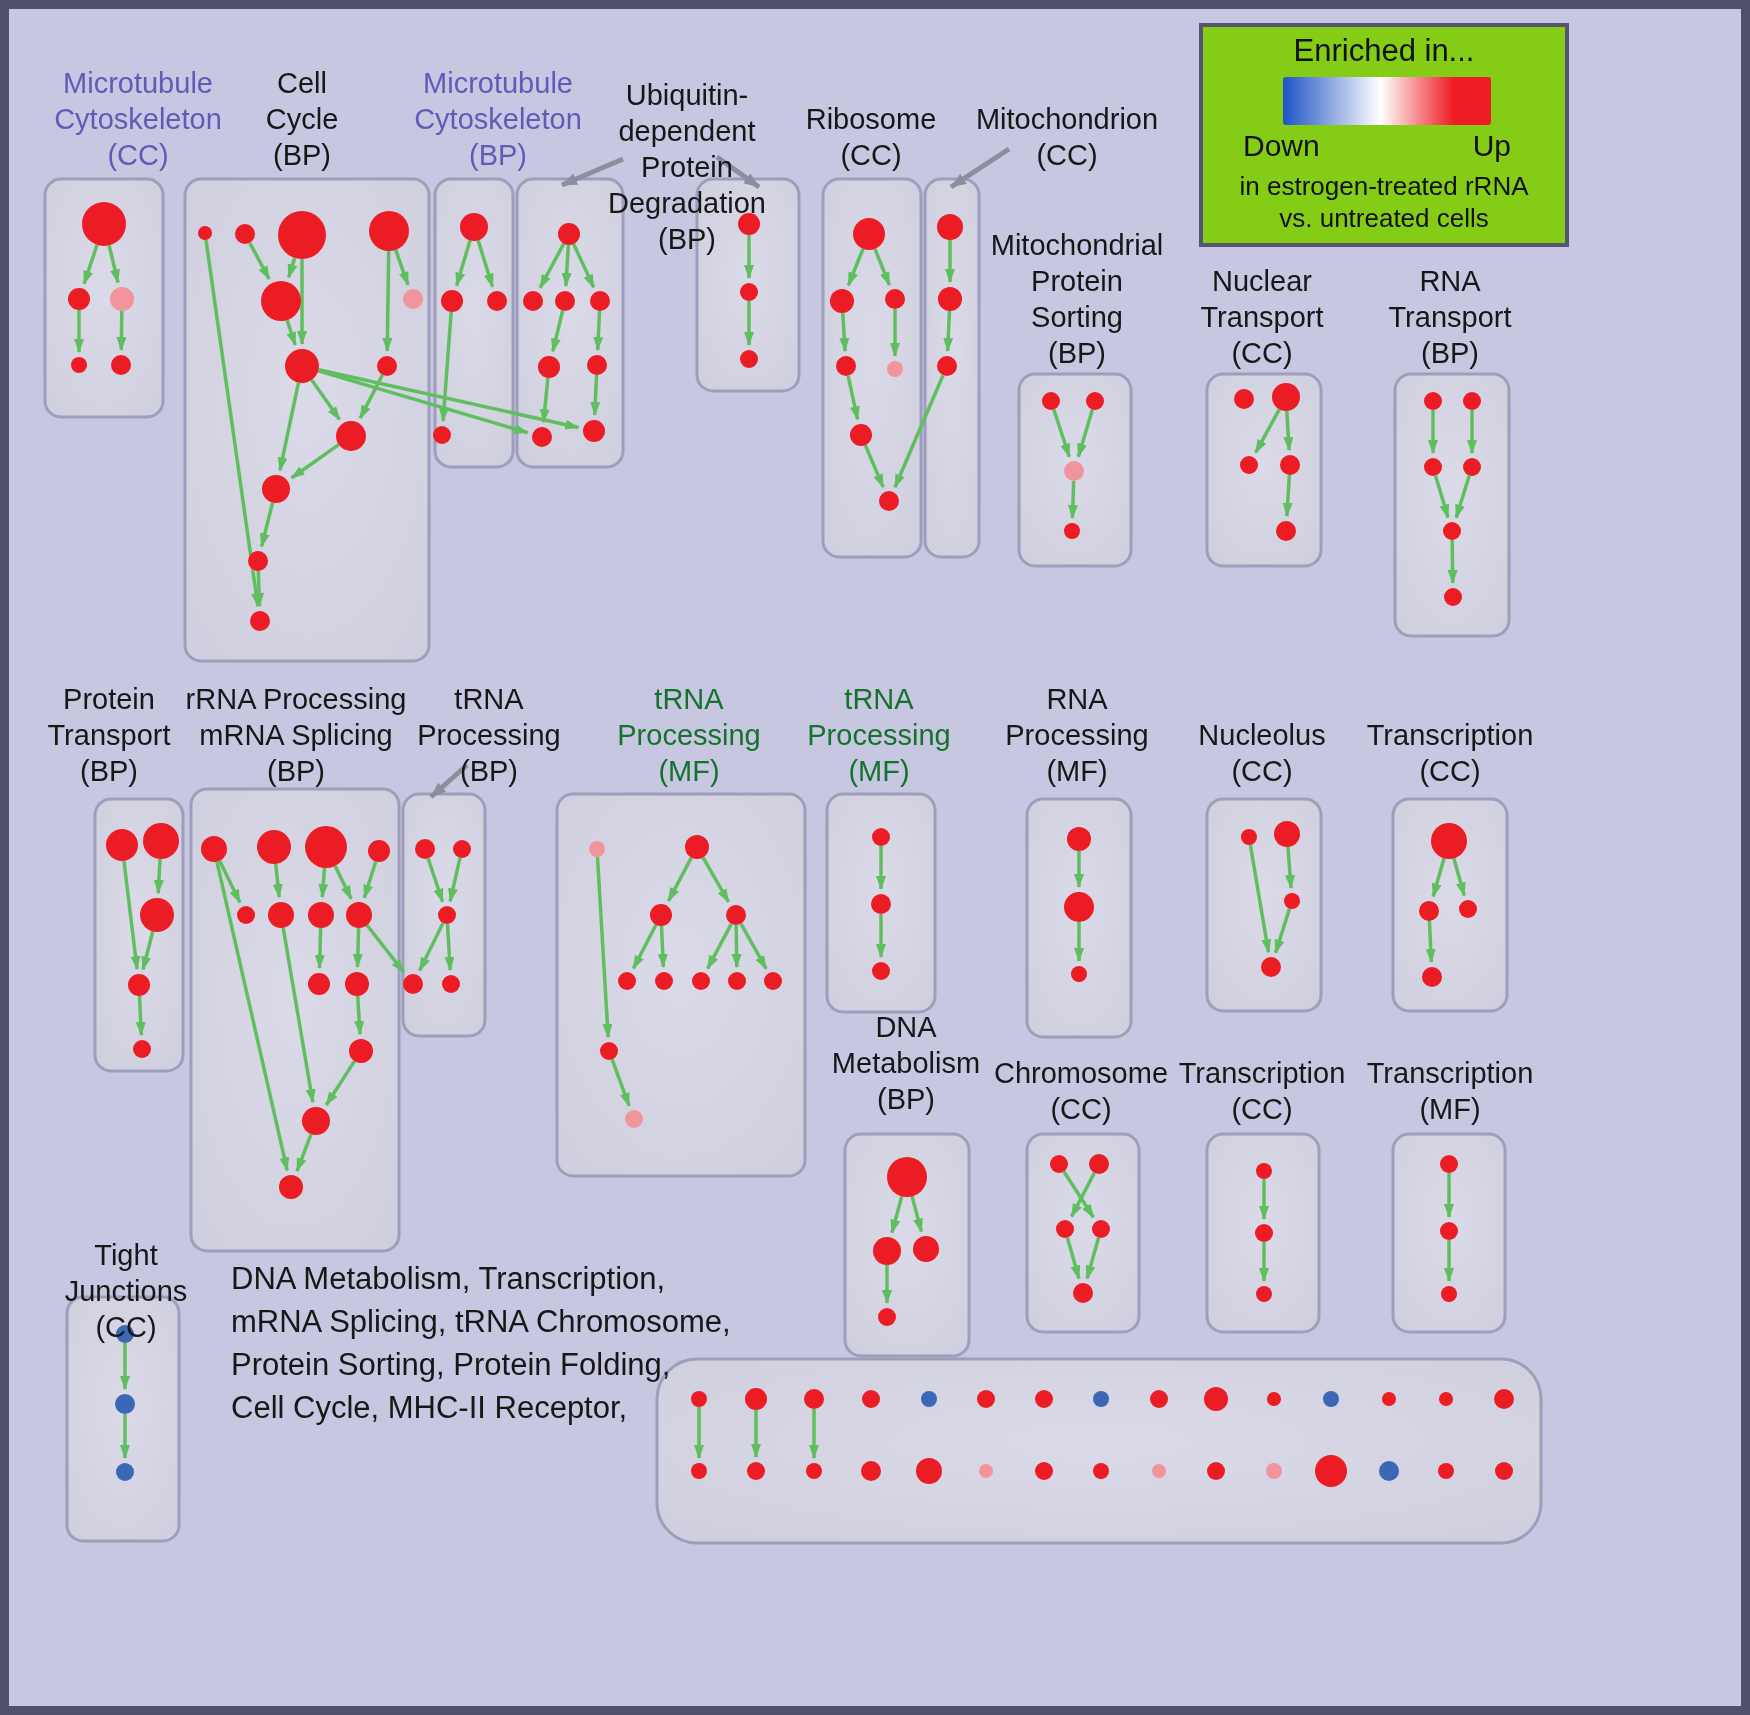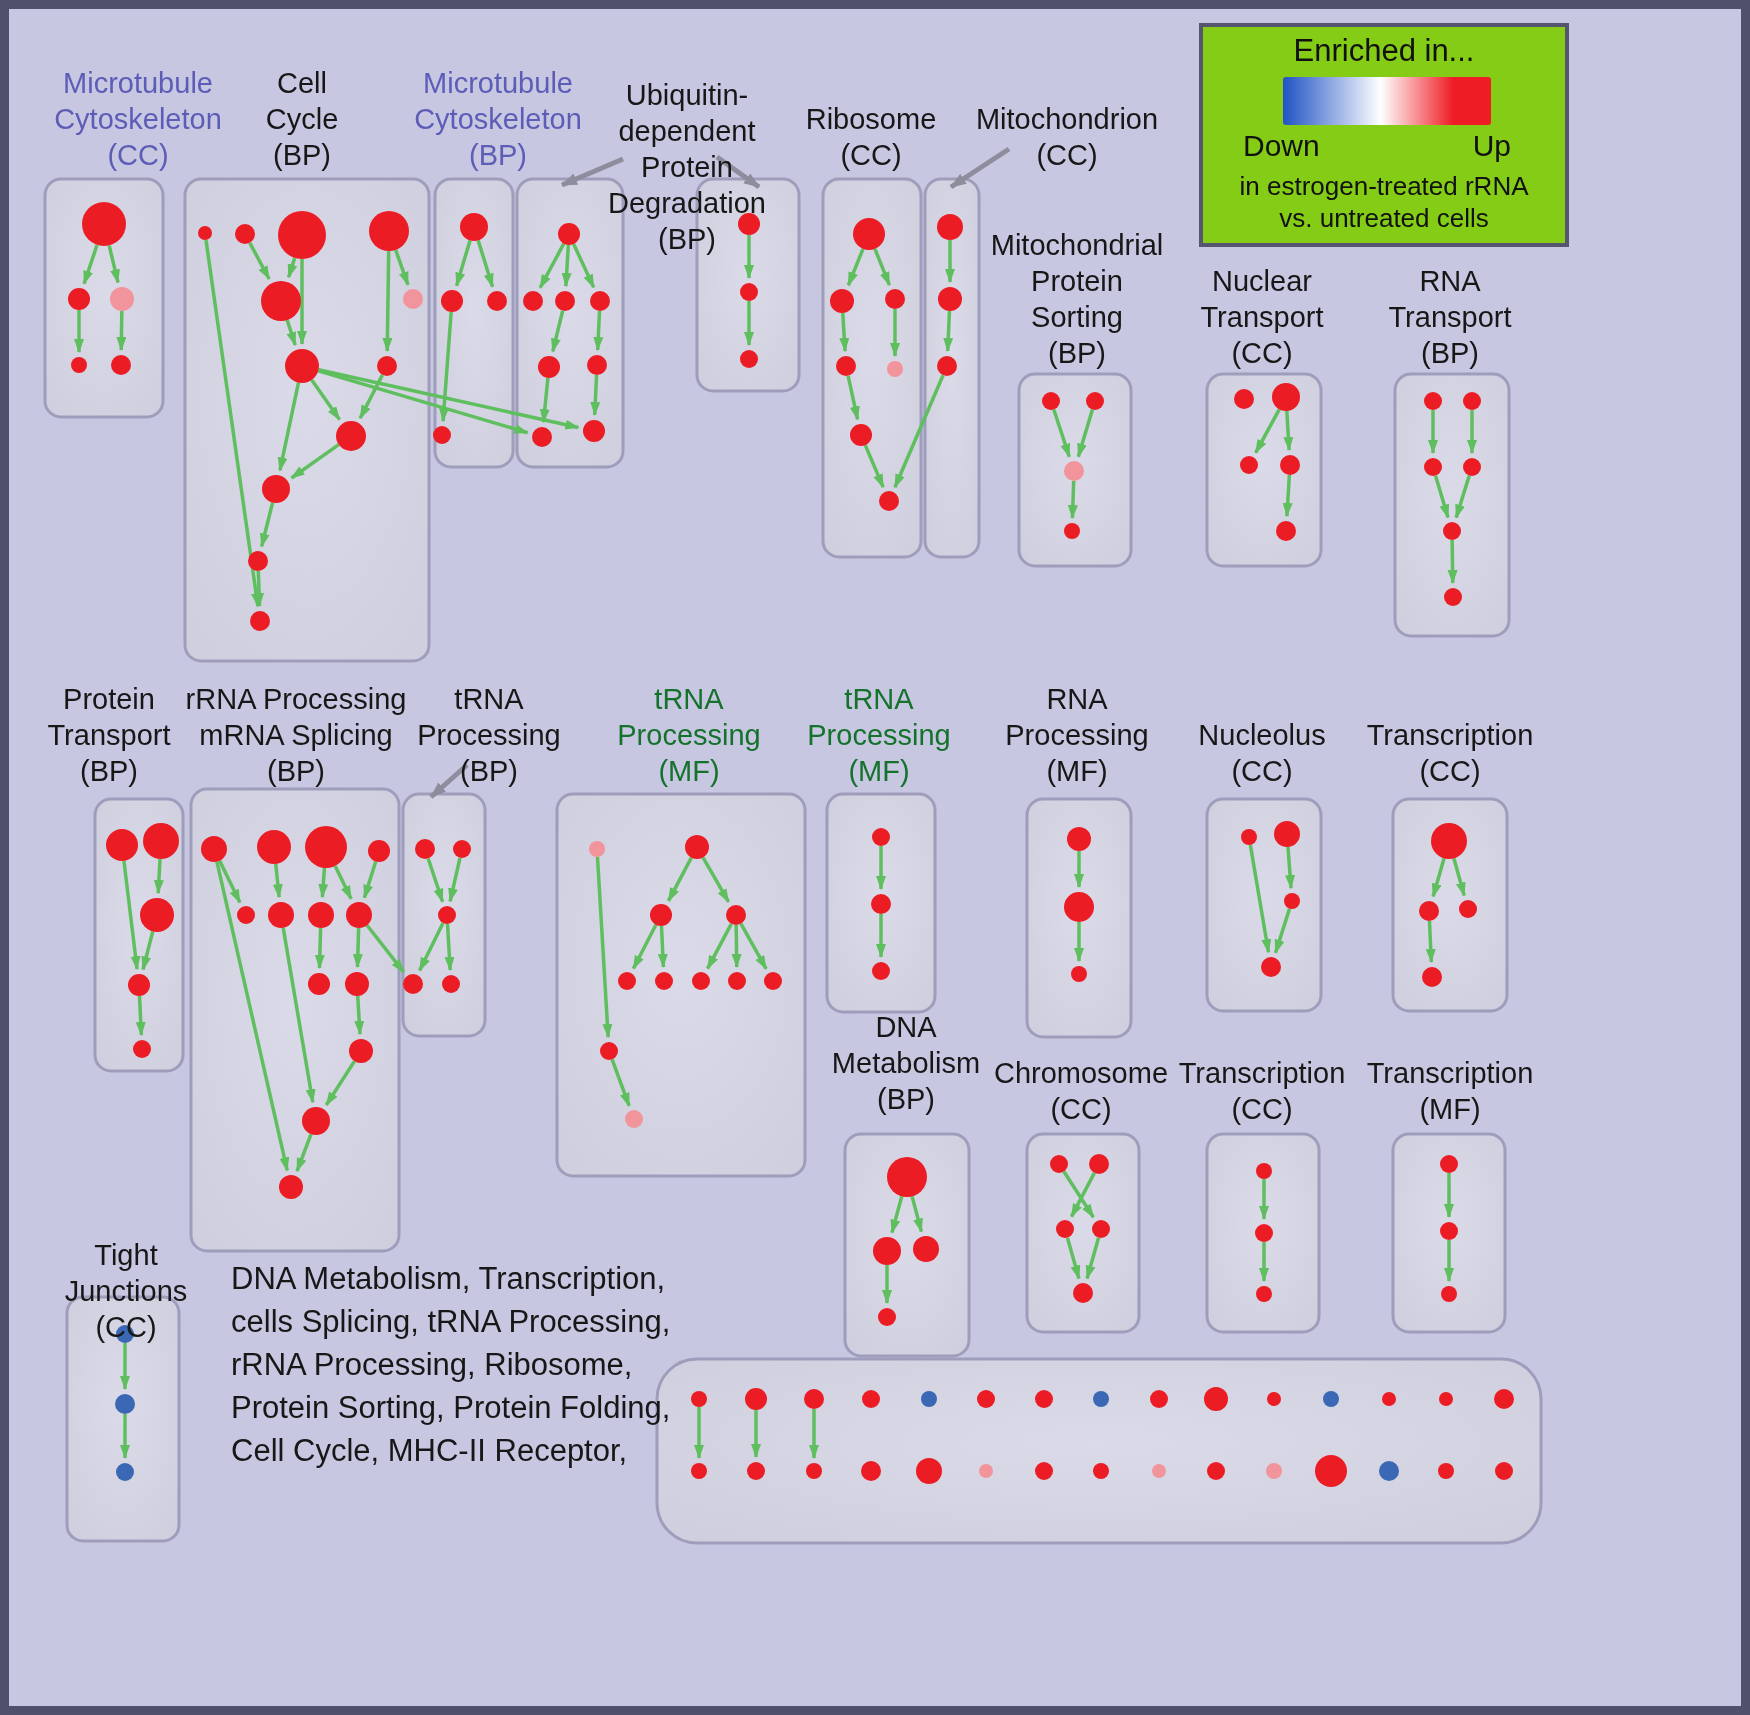--- a/index.html
+++ b/index.html
@@ -448,22 +448,21 @@
       </div>
       <div class="cluster-label black" style="left: 117px; top: 1204px; margin-top: 24px;">
         <div>Tight</div>
         <div>Junctions</div>
         <div>(CC)</div>
       </div>
     </div>
 
   <div id="shared-terms" style="left: 222px; top: 1248px;">
       <div>DNA Metabolism, Transcription,</div>
-      <div>cells Splicing, tRNA Processing,</div>
-      <div>rRNA Processing, Ribosome,</div>
+      <div>mRNA Splicing, tRNA Chromosome,</div>
       <div>Protein Sorting, Protein Folding,</div>
       <div>Cell Cycle, MHC-II Receptor,</div>
     </div>
 
   <div id="legend">
     <div id="legend-title">Enriched in...</div>
     <div id="legend-gradient" style="background: linear-gradient(90deg, rgb(32, 83, 197) 0%, rgb(255, 255, 255) 47%, rgb(238, 28, 36) 82%, rgb(238, 28, 36) 100%);"></div>
     <div id="legend-down">Down</div>
     <div id="legend-up">Up</div>
     <div id="legend-cap1">in estrogen-treated rRNA</div>

